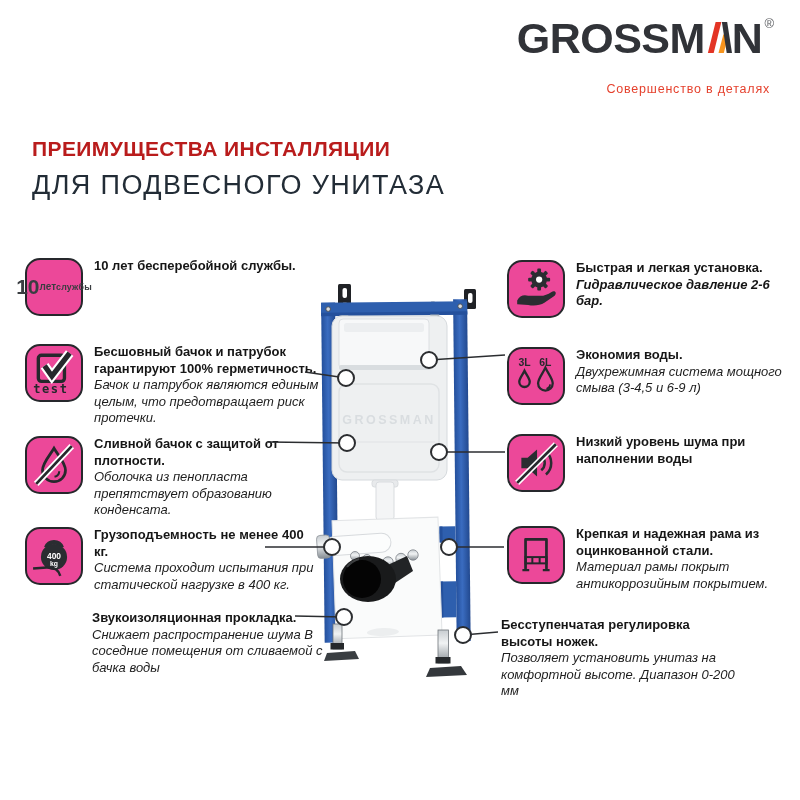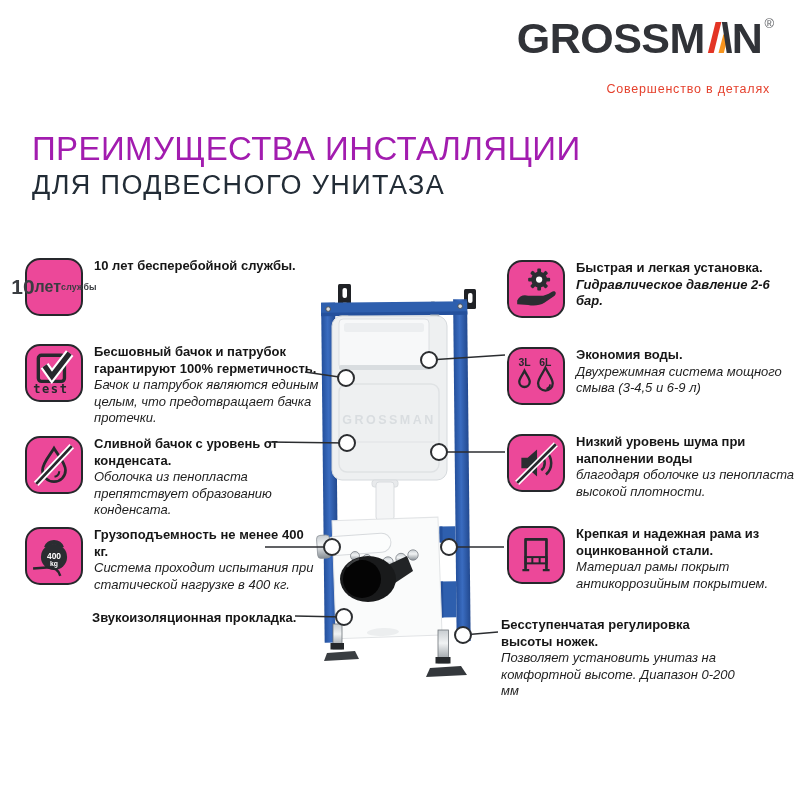--- a/index.html
+++ b/index.html
@@ -9,36 +9,36 @@
     font-family:"Liberation Sans", sans-serif; color:#1e1e1e;
   }
   
   .logo { position:absolute; top:16px; right:26px; text-align:right; white-space:nowrap; }
   .logo-word { font-weight:700; font-size:43px; line-height:1; letter-spacing:-0.5px; color:#313338; }
   .logo-a { display:inline-block; width:27px; height:31px; }
   .logo-reg { font-size:13px; color:#5a5c60; vertical-align:25px; margin-left:2px; font-weight:400; }
   .tagline { margin-top:22px; padding-right:4px; color:#e5412d; font-size:12.5px; letter-spacing:0.8px; font-weight:500; }
   
   .title { position:absolute; left:32px; top:131px; }
-  .t1 { display:block; font-size:33px; line-height:36px; font-weight:400; letter-spacing:0.4px; color:#a21caf; }
+  .t1 { display:block; font-size:21px; line-height:36px; font-weight:700; letter-spacing:0.4px; color:#b91c1c; }
   .t2 { display:block; font-size:27px; line-height:36px; font-weight:400; letter-spacing:1.4px; color:#222c36; }
   
   .feat { position:absolute; display:flex; align-items:flex-start; }
   .feat-l { left:25px;  width:296px; }
   .feat-r { left:507px; width:292px;justify-content:center; }
   .icon-box {
     flex:0 0 58px; width:58px; height:58px; border:2.4px solid #26282c; border-radius:15px;
     display:flex; flex-direction:row; align-items:center; justify-content:center; background:#ec4899;
   }
   .feat-text { padding-left:11px; padding-top:0; }
   .feat-title { font-weight:700; font-size:13px; line-height:16.5px; color:#161616; }
   .feat-desc  { font-weight:400; font-size:13px; line-height:16.5px; color:#1e1e1e;font-style:italic; }
   .bold-desc .feat-desc { font-weight:700; color:#161616; }
   .ten-big  { font-size:21px; font-weight:800; line-height:18px; color:#3a3d41; }
-  .ten-mid  { font-size:16px; font-weight:800; line-height:14px; color:#3a3d41; }
+  .ten-mid  { font-size:10px; font-weight:800; line-height:14px; color:#3a3d41; }
   .ten-small{ font-size:8.8px; font-weight:700; line-height:10px; letter-spacing:0.2px; color:#3a3d41; }
   svg text.kb-w { font-size:8px;  font-weight:bold; fill:#fff; }
   svg text.kb-u { font-size:6.5px;font-weight:bold; fill:#fff; }
   svg text.dl   { font-size:10px; font-weight:bold; fill:#26282c; }
   svg text.test-label { font-size:11.5px; font-weight:bold; letter-spacing:1.5px; fill:#26282c;
                         font-family:"DejaVu Sans Mono", monospace; }
   svg text.tank-label { font-size:12.5px; font-weight:bold; letter-spacing:2.5px; fill:#d9dde0;
                         font-family:"Liberation Sans", sans-serif; }
   .illo { position:absolute; left:255px; top:272px; }
 </style>
@@ -78,35 +78,35 @@
     <div class="icon-box">
       <svg viewBox="0 0 44 44" width="46" height="46">
         <rect x="7" y="5" width="25" height="25" rx="3" fill="none" stroke="#26282c" stroke-width="3.2"></rect>
         <path d="M13 15 L20 25 L37 3" fill="none" stroke="#fff" stroke-width="9"></path>
         <path d="M13 15 L20 25 L37 3" fill="none" stroke="#26282c" stroke-width="5"></path>
         <text class="test-label" x="19" y="41" text-anchor="middle">test</text>
       </svg>
     </div>
     <div class="feat-text">
       <div class="feat-title">Бесшовный бачок и патрубок гарантируют 100% герметичность.</div>
-      <div class="feat-desc">Бачок и патрубок являются единым целым, что предотвращает бачка протечки.</div>
+      <div class="feat-desc">Бачок и патрубок являются единым целым, что предотвращает риск протечки.</div>
     </div>
   </div>
 
   <div class="feat feat-l" style="top:436px">
     <div class="icon-box">
       <svg viewBox="0 0 44 44" width="46" height="46">
         <path d="M22 6 C18 13 11 20 11 27 a11 11 0 0 0 22 0 C33 20 26 13 22 6 Z" fill="none" stroke="#26282c" stroke-width="2.6"></path>
         <path d="M27 28 a5.5 5.5 0 0 1 -4.5 5.2" fill="none" stroke="#26282c" stroke-width="2"></path>
         <line x1="5" y1="40" x2="39" y2="4" stroke="#fff" stroke-width="6"></line>
         <line x1="5" y1="40" x2="39" y2="4" stroke="#26282c" stroke-width="2.6"></line>
       </svg>
     </div>
     <div class="feat-text">
-      <div class="feat-title">Сливной бачок с уровень от конденсата.</div>
+      <div class="feat-title">Сливной бачок с защитой от плотности.</div>
       <div class="feat-desc">Оболочка из пенопласта препятствует образованию конденсата.</div>
     </div>
   </div>
 
   <div class="feat feat-l" style="top:527px">
     <div class="icon-box">
       <svg viewBox="0 0 44 44" width="46" height="46">
         <path d="M14.5 14 a8 8 0 0 1 15 0" fill="none" stroke="#2a2d31" stroke-width="4.2"></path>
         <circle cx="22" cy="23" r="12.5" fill="#2a2d31"></circle>
         <text class="kb-w" x="22" y="24.5" text-anchor="middle">400</text>
@@ -116,20 +116,21 @@
     </div>
     <div class="feat-text">
       <div class="feat-title">Грузоподъемность не менее 400 кг.</div>
       <div class="feat-desc">Система проходит испытания при статической нагрузке в 400 кг.</div>
     </div>
   </div>
 
   <div class="feat" style="top:610px; left:92px; width:235px">
     <div class="feat-text" style="padding-left:0">
       <div class="feat-title">Звукоизоляционная прокладка.</div>
+      <div class="feat-desc">Снижает распространение шума В соседние помещения от сливаемой с бачка воды</div>
     </div>
   </div>
 
   <div class="feat feat-r bold-desc" style="top:260px">
     <div class="icon-box">
       <svg viewBox="0 0 44 44" width="46" height="46">
         <g fill="#2a2d31">
           <rect x="23.2" y="2.5" width="3.6" height="6" rx="1" transform="rotate(0 25 13)"></rect>
           <rect x="23.2" y="2.5" width="3.6" height="6" rx="1" transform="rotate(45 25 13)"></rect>
           <rect x="23.2" y="2.5" width="3.6" height="6" rx="1" transform="rotate(90 25 13)"></rect>
@@ -171,21 +172,20 @@
       <svg viewBox="0 0 44 44" width="46" height="46">
         <path d="M8 17 L14 17 L23 9 L23 35 L14 27 L8 27 Z" fill="#2a2d31"></path>
         <path d="M27 15 a9 9 0 0 1 0 14" fill="none" stroke="#2a2d31" stroke-width="2.4"></path>
         <path d="M31.5 11 a14.5 14.5 0 0 1 0 22" fill="none" stroke="#2a2d31" stroke-width="2.4"></path>
         <line x1="4" y1="41" x2="41" y2="4" stroke="#fff" stroke-width="5.5"></line>
         <line x1="4" y1="41" x2="41" y2="4" stroke="#26282c" stroke-width="2.6"></line>
       </svg>
     </div>
     <div class="feat-text">
       <div class="feat-title">Низкий уровень шума при наполнении воды</div>
-      <div class="feat-desc">благодаря оболочке из пенопласта высокой плотности.</div>
     </div>
   </div>
 
   <div class="feat feat-r" style="top:526px">
     <div class="icon-box">
       <svg viewBox="0 0 44 44" width="46" height="46">
         <path d="M12 7 H32 M12 7 V35 M32 7 V35" fill="none" stroke="#26282c" stroke-width="2.6" stroke-linejoin="round" stroke-linecap="round"></path>
         <rect x="12" y="24" width="20" height="6" fill="none" stroke="#26282c" stroke-width="1.9"></rect>
         <path d="M18.5 24 V30 M25.5 24 V30" stroke="#26282c" stroke-width="1.9"></path>
         <path d="M9 36.5 H15.5 M28.5 36.5 H35" stroke="#26282c" stroke-width="2.3"></path>

